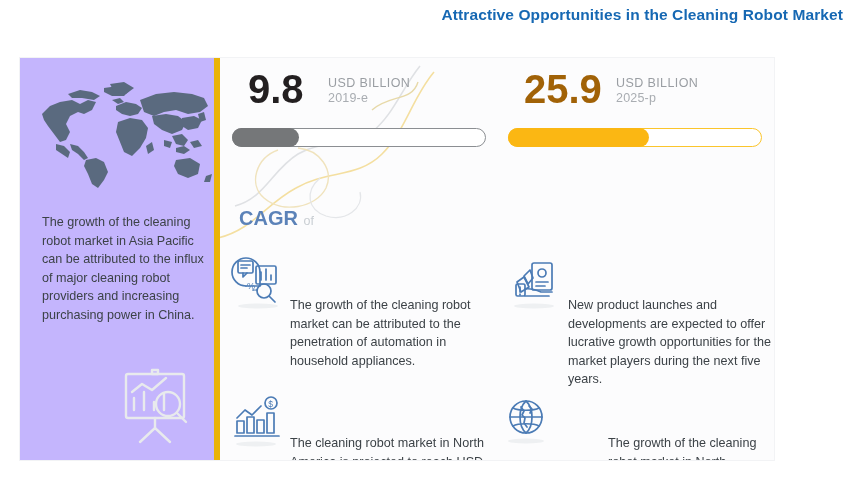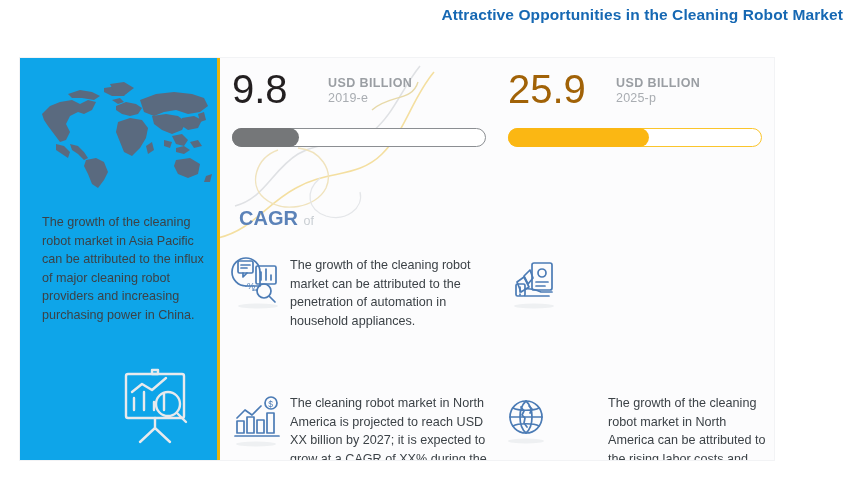--- a/index.html
+++ b/index.html
@@ -29,45 +29,45 @@
     box-sizing:border-box;
     overflow:hidden;
   }
 
   
   .deco{position:absolute;left:0;top:0;width:756px;height:404px;pointer-events:none;}
 
   
   .sidebar{
     position:absolute;left:0;top:0;width:200px;height:404px;
-    background:#0ea5e9;
-    border-right:3px solid #eab308;
+    background:#c4b5fd;
+    border-right:6px solid #eab308;
     box-sizing:border-box;
   }
   .map-wrap{position:absolute;left:6px;top:22px;width:188px;height:120px;}
   .sidebar-text{
     position:absolute;left:22px;top:155px;width:166px;
     font-size:12.6px;line-height:18.5px;color:#3c4247;
   }
   .sidebar-icon{position:absolute;left:92px;bottom:12px;width:92px;height:92px;}
 
   
   .stats{position:absolute;left:200px;top:0;width:556px;height:150px;}
   .stat{position:absolute;top:14px;}
   .stat-a{left:12px;width:258px;}
   .stat-b{left:288px;width:258px;}
   .stat-num{
-    position:absolute;left:0;top:-6px;
-    font-size:40px;font-weight:400;line-height:46px;
+    position:absolute;left:16px;top:-6px;
+    font-size:40px;font-weight:700;line-height:46px;
   }
   .stat-a .stat-num{color:#231f20;}
   .stat-b .stat-num{color:#a16207;}
   .stat-unit{
     position:absolute;top:4px;
-    font-size:12.5px;color:#9a9ea3;letter-spacing:.4px;line-height:15px;font-weight:bold;
+    font-size:12.5px;color:#9a9ea3;letter-spacing:.4px;line-height:15px;
   }
   .stat-sub{
     position:absolute;top:19px;
     font-size:12.5px;color:#a9adb2;letter-spacing:.2px;line-height:15px;
   }
   .stat-a .stat-unit,.stat-a .stat-sub{left:96px;}
   .stat-b .stat-unit,.stat-b .stat-sub{left:108px;}
 
   .bar{
     position:absolute;top:56px;left:0;width:254px;height:19px;
@@ -91,21 +91,21 @@
   }
 
   
   .cards{position:absolute;left:200px;top:196px;width:556px;height:208px;}
   .card{position:absolute;display:flex;}
   .c1{left:10px;top:0;width:266px;}
   .c2{left:288px;top:0;width:268px;}
   .c3{left:10px;top:138px;width:266px;}
   .c4{left:280px;top:138px;width:268px;gap:48px;}
   .card-icon{width:56px;height:56px;flex:0 0 56px;margin-right:4px;position:relative;top:2px;}
-  .card-text{font-size:12.6px;line-height:18.5px;color:#3c4247;padding-top:2px;}
+  .card-text{font-size:12.6px;line-height:18.5px;color:#3c4247;padding-top:2px;margin-top:40px;}
 </style>
 </head>
 <body>
 
 <div class="title">Attractive Opportunities in the Cleaning Robot Market</div>
 
 <div class="panel">
 
   <svg class="deco" viewBox="0 0 756 404" preserveAspectRatio="none">
     <path d="M215 148 C 245 140, 252 112, 278 96 C 305 80, 330 92, 352 74 C 374 56, 382 30, 400 8" fill="none" stroke="#dfe1e4" stroke-width="1.6"></path>
@@ -236,20 +236,21 @@
             <path d="M16 20 L22 14 L25 22 L20 28 Z"></path>
             <path d="M9 26 L16 21 L21 31 L13 36 Z"></path>
             <rect x="8" y="28" width="9" height="12" rx="1.5"></rect>
             <path d="M12 31 v5 M12 38 v1"></path>
             <path d="M17 33 C 22 32, 28 34, 33 36 L44 36"></path>
             <path d="M17 40 h24"></path>
           </g>
           <ellipse cx="26" cy="50" rx="20" ry="2.6" fill="#eef0f2"></ellipse>
         </svg>
       </div>
+      <div class="card-text">New product launches and developments are expected to offer lucrative growth opportunities for the market players during the next five years.</div>
     </div>
 
     <div class="card c3">
       <div class="card-icon">
         <svg viewBox="0 0 56 56" width="56" height="56">
           <g fill="none" stroke="#4b7bb5" stroke-width="1.7" stroke-linecap="round" stroke-linejoin="round">
             <circle cx="41" cy="9" r="6"></circle>
             <text x="38.3" y="12.5" font-size="8.5" fill="#4b7bb5" stroke="none" font-family="Liberation Sans, sans-serif">$</text>
             <path d="M7 24 L15 16 L22 21 L31 12"></path>
             <rect x="7" y="27" width="7" height="12"></rect>

